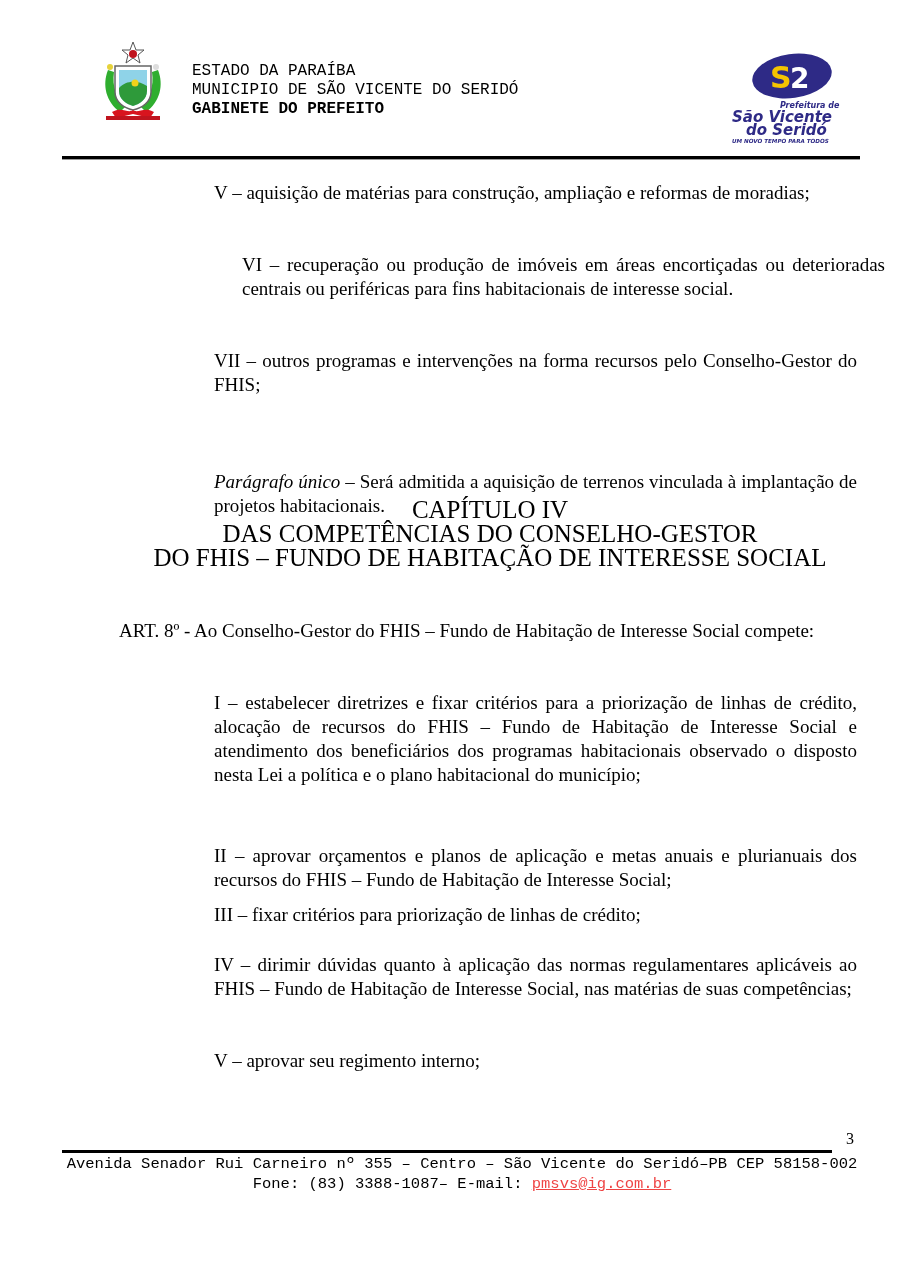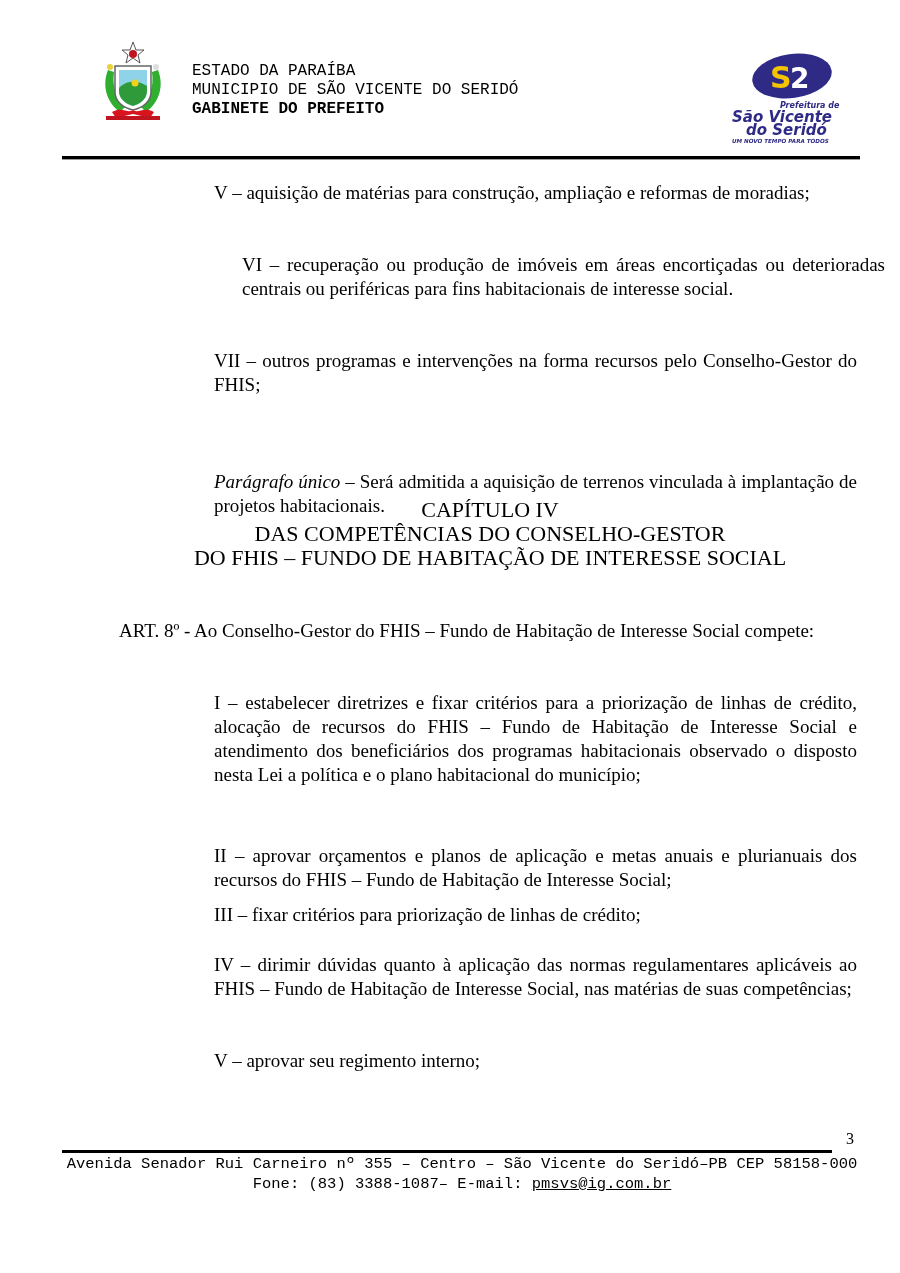--- a/index.html
+++ b/index.html
@@ -12,27 +12,27 @@
   .hdr-text { position:absolute; left:192px; top:62px; font-size:16px; line-height:19px; }
   .hdr-text .bold { font-weight:bold; }
   .logo { position:absolute; left:718px; top:52px; width:150px; height:92px; }
   .hdr-rule { position:absolute; left:62px; top:156px; width:798px; height:3px; background:#000; box-shadow:0 1px 0 #9a9a9a; }
 
   
   .para { position:absolute; font-size:19px; line-height:24px; text-align:justify; }
   .indent { left:214px; width:643px; }
   .full { left:119px; width:738px; }
   .para p { margin:0; }
-  .chapter { position:absolute; left:150px; width:680px; top:498px; font-size:22px; line-height:24px; text-align:center; }
+  .chapter { position:absolute; left:150px; width:680px; top:498px; font-size:25px; line-height:24px; text-align:center; }
 
   
   .page-num { position:absolute; left:846px; top:1130px; font-size:16px; }
   .ftr-rule { position:absolute; left:62px; top:1150px; width:770px; height:3px; background:#000; }
   .ftr-text { position:absolute; left:62px; width:800px; top:1154px; text-align:center; font-size:15.5px; line-height:20px; }
-  .ftr-text a { color:#000000; text-decoration:underline; }
+  .ftr-text a { color:#ef4444; text-decoration:underline; }
 </style>
 </head>
 <body>
 
 <div class="crest">
   <svg width="70" height="84" viewBox="0 0 70 84">
     <polygon points="35,2 38,10 46,10 40,15 42,23 35,18 28,23 30,15 24,10 32,10" fill="#fff" stroke="#555" stroke-width="1"></polygon>
     <circle cx="35" cy="14" r="4" fill="#c0141e"></circle>
     <path d="M10,30 C4,45 8,62 22,72 L28,66 C18,60 14,46 16,32 Z" fill="#2fae2f"></path>
     <path d="M60,30 C66,45 62,62 48,72 L42,66 C52,60 56,46 54,32 Z" fill="#2fae2f"></path>
@@ -102,15 +102,15 @@
 <div class="para indent serif" style="top:953px;">
   <p>IV – dirimir dúvidas quanto à aplicação das normas regulamentares aplicáveis ao FHIS – Fundo de Habitação de Interesse Social, nas matérias de suas competências;</p>
 </div>
 <div class="para indent serif" style="top:1049px;">
   <p>V – aprovar seu regimento interno;</p>
 </div>
 
 <div class="page-num serif">3</div>
 <div class="ftr-rule"></div>
 <div class="ftr-text sans">
-  <div>Avenida Senador Rui Carneiro nº 355 – Centro – São Vicente do Seridó–PB CEP 58158-000</div>
+  <div>Avenida Senador Rui Carneiro nº 355 – Centro – São Vicente do Seridó–PB CEP 58158-002</div>
   <div><span>Fone: (83) 3388-1087– E-mail: </span><a>pmsvs@ig.com.br</a></div>
 </div>
 
 </body></html>

